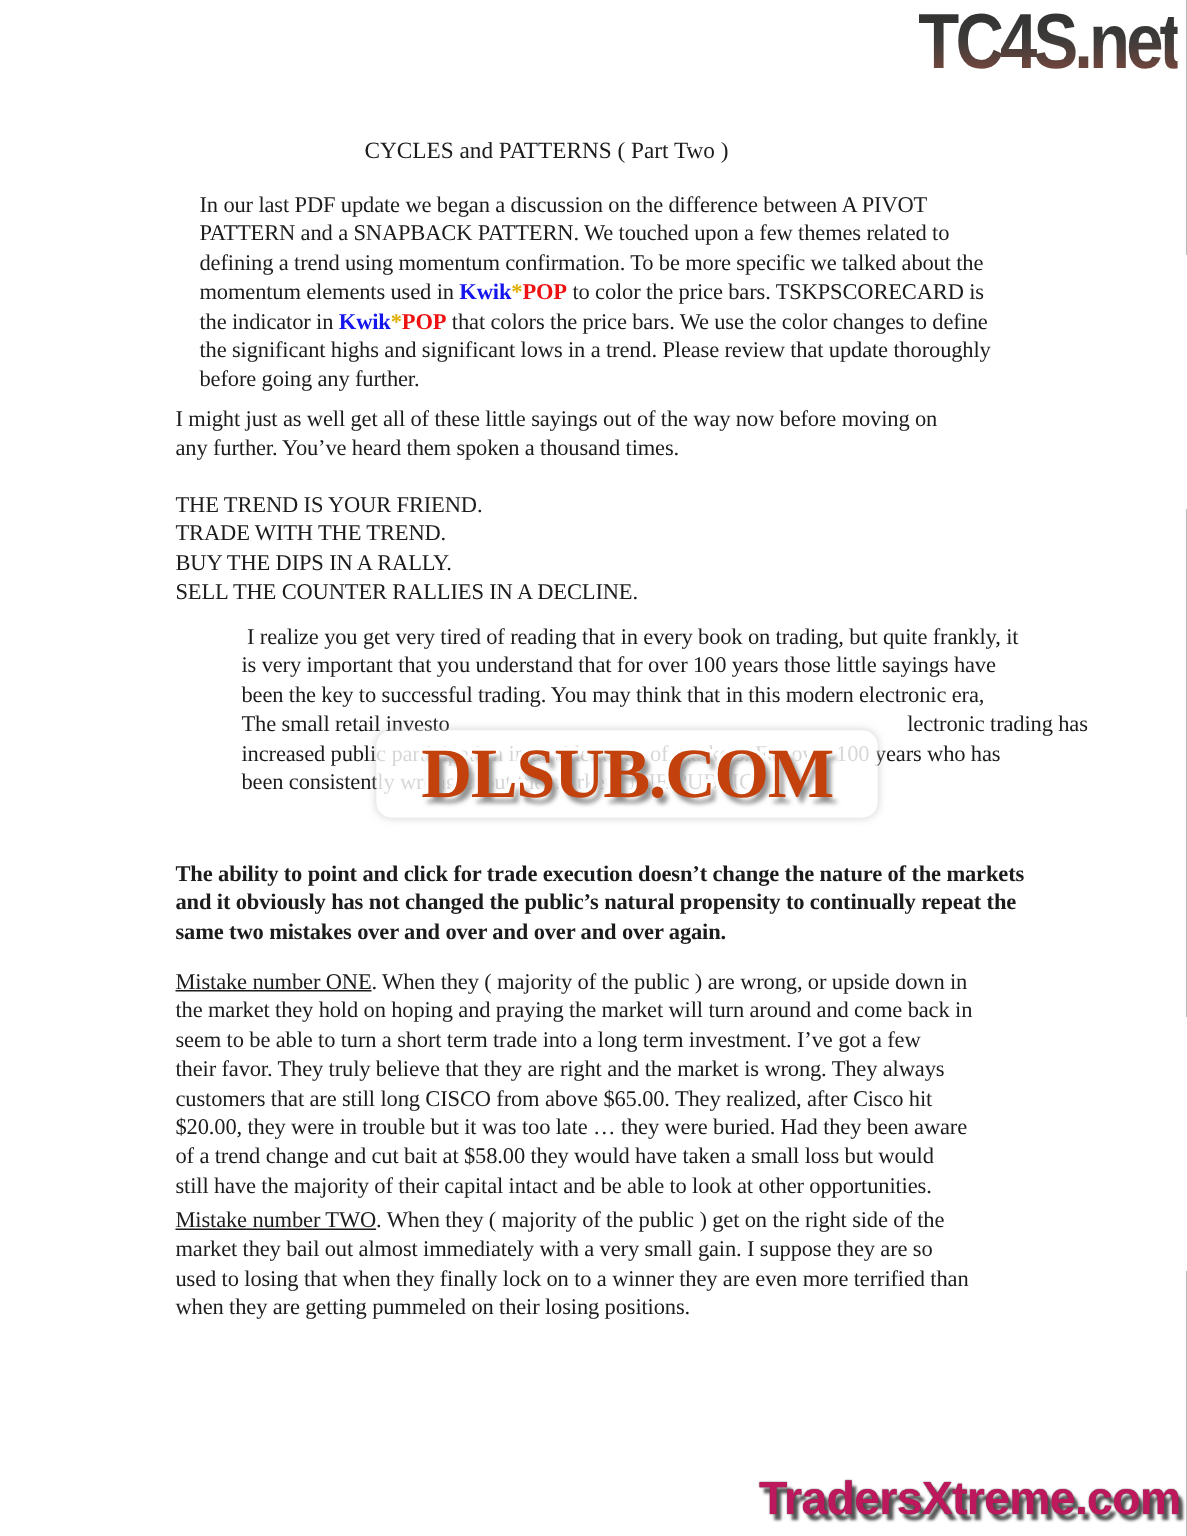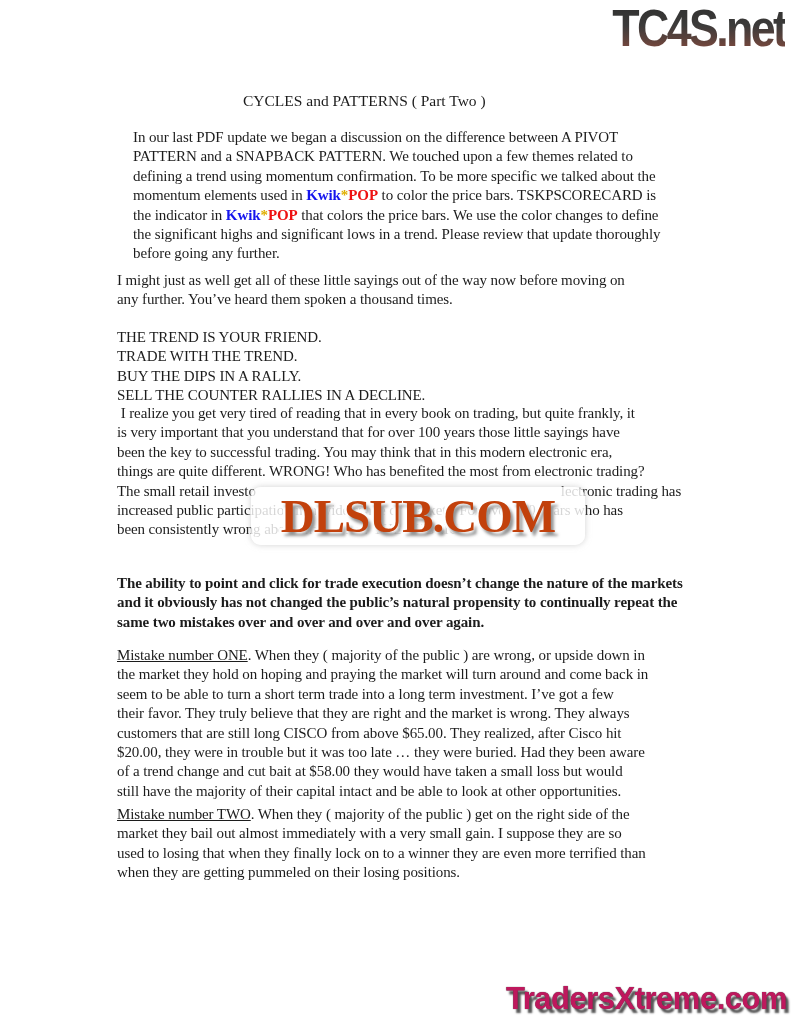--- a/index.html
+++ b/index.html
@@ -75,25 +75,24 @@
       <div class="line">any further. You’ve heard them spoken a thousand times.</div>
     </div>
 
   <div class="para" style="top:328px;">
       <div class="line">THE TREND IS YOUR FRIEND.</div>
       <div class="line">TRADE WITH THE TREND.</div>
       <div class="line">BUY THE DIPS IN A RALLY.</div>
       <div class="line">SELL THE COUNTER RALLIES IN A DECLINE.</div>
     </div>
 
-  <div class="para" style="top:404px;">
+  <div class="para" style="top:416px;margin-left:44px;">
       <div class="line"> I realize you get very tired of reading that in every book on trading, but quite frankly, it</div>
       <div class="line">is very important that you understand that for over 100 years those little sayings have</div>
       <div class="line">been the key to successful trading. You may think that in this modern electronic era,</div>
-      <div class="line">things are quite different. WRONG! Who has benefited the most from electronic trading?</div>
       <div class="line"><span>The small retail investo</span><span class="gap" style="width: 305px;"></span><span>lectronic trading has</span></div>
       <div class="line">increased public participation in a wide range of markets. For over 100 years who has</div>
       <div class="line">been consistently wrong about the market? THE PUBLIC.</div>
     </div>
 
   <div class="para" style="top:574px;font-weight:bold;">
       <div class="line">The ability to point and click for trade execution doesn’t change the nature of the markets</div>
       <div class="line">and it obviously has not changed the public’s natural propensity to continually repeat the</div>
       <div class="line">same two mistakes over and over and over and over again.</div>
     </div>

